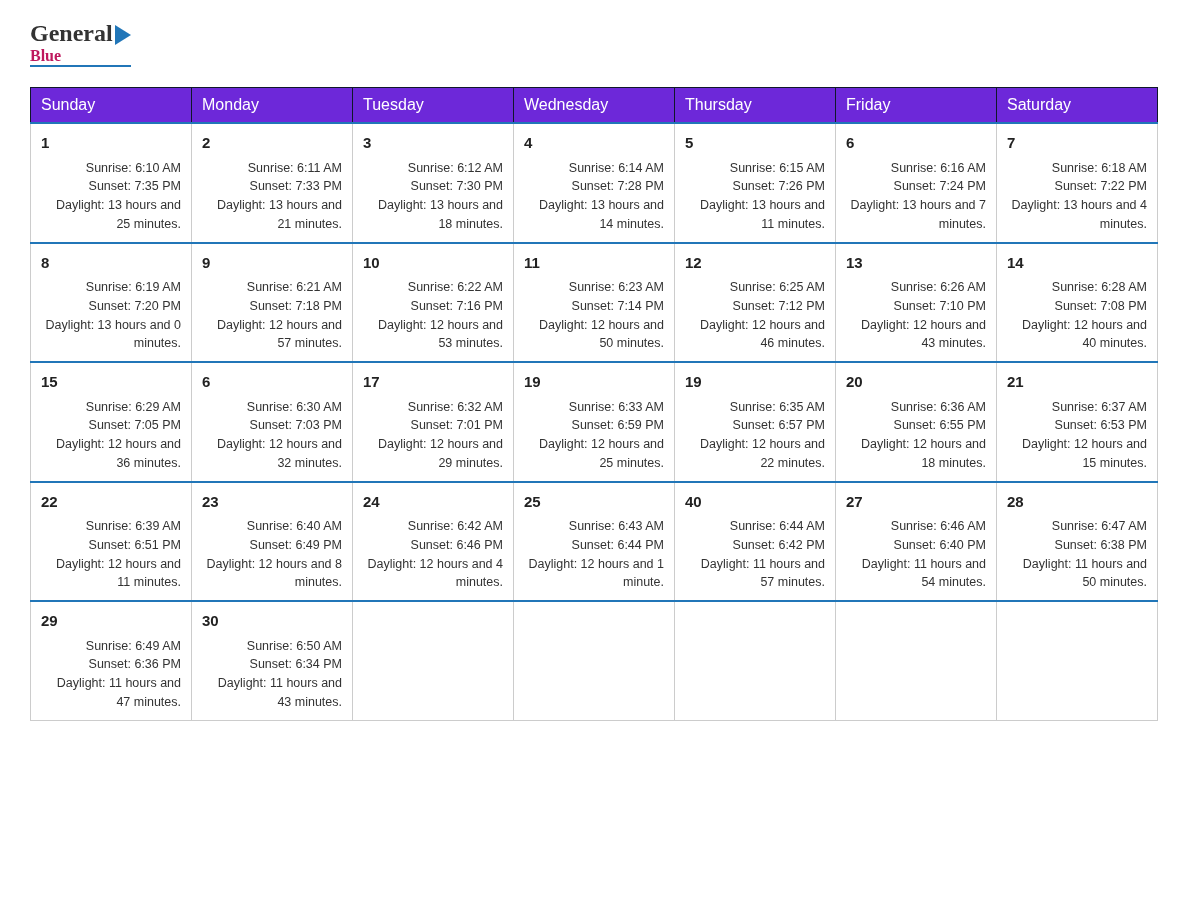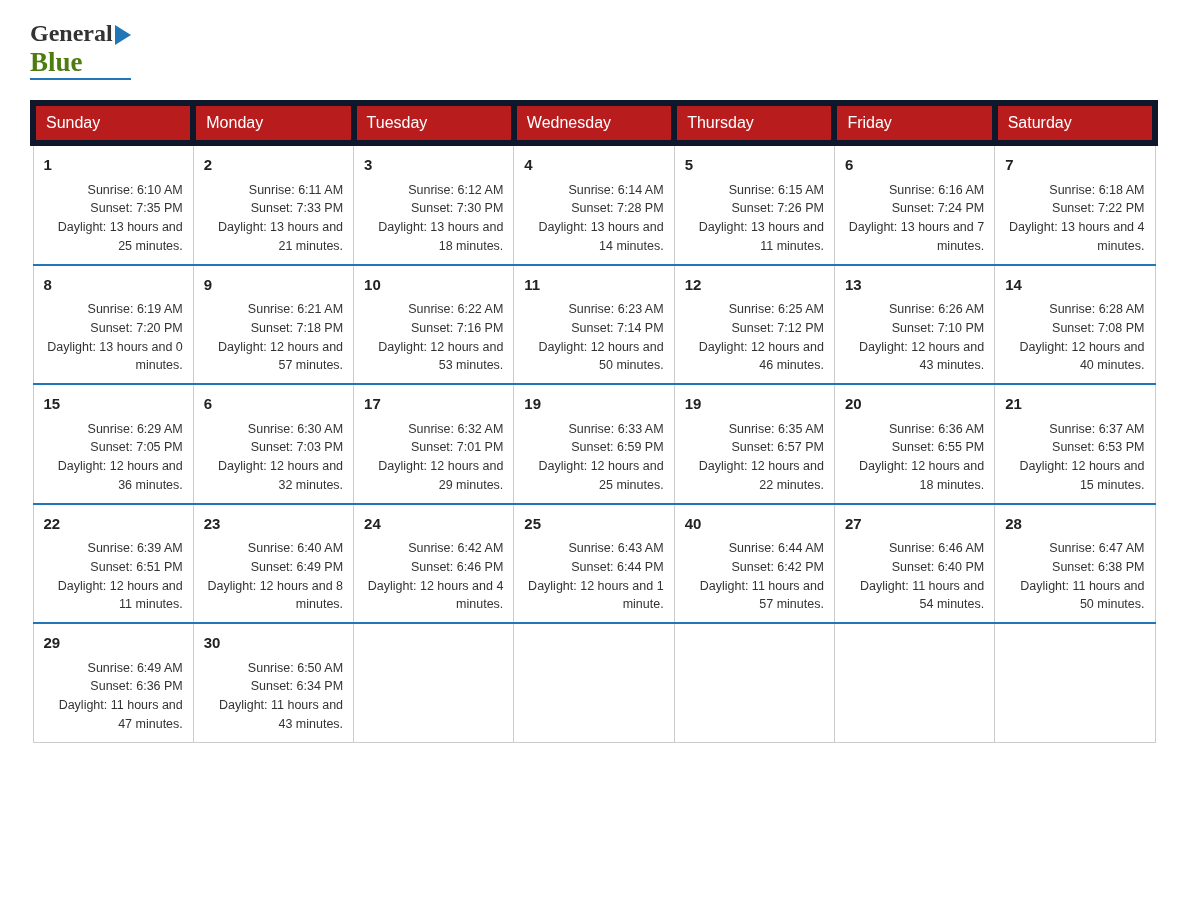--- a/index.html
+++ b/index.html
@@ -26,27 +26,27 @@
     .location {
       font-size: 18px;
       color: #444;
       margin-top: 4px;
     }
     .calendar {
       width: 100%;
       border-collapse: collapse;
     }
     .calendar th {
-      background-color: #b91c1c;
+      background-color: #6d28d9;
       color: #fff;
       padding: 8px 10px;
       text-align: left;
       font-size: 16px;
       font-weight: normal;
-      border: 6px solid #0f172a;
+      border: 1px solid #0f172a;
     }
     .calendar td {
       vertical-align: top;
       padding: 8px 10px;
       border: 1px solid #ccc;
       width: 14.28%;
       font-size: 13px;
       line-height: 1.5;
       min-height: 90px;
     }
@@ -98,23 +98,23 @@
       border-bottom: 10px solid transparent;
       border-left: 16px solid #2176b8;
       margin-left: 2px;
       margin-bottom: 2px;
     }
     .logo-bottom {
       display: flex;
       align-items: center;
     }
     .logo-blue-text {
-      font-size: 27px;
-      font-weight: bold;
-      color: #4d7c0f;
+      font-size: 16px;
+      font-weight: bold;
+      color: #be185d;
       font-family: Georgia, serif;
     }
     .logo-underline {
       width: 100%;
       height: 2px;
       background: #2176b8;
     }
   </style>
 </head>
 <body>

